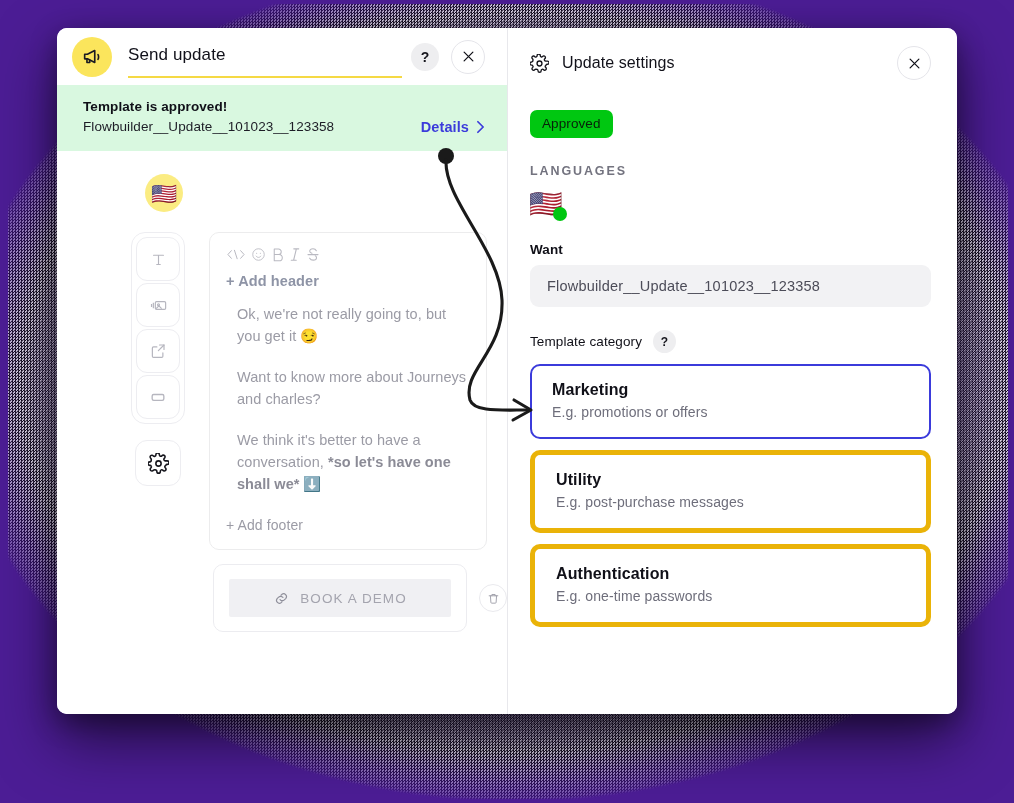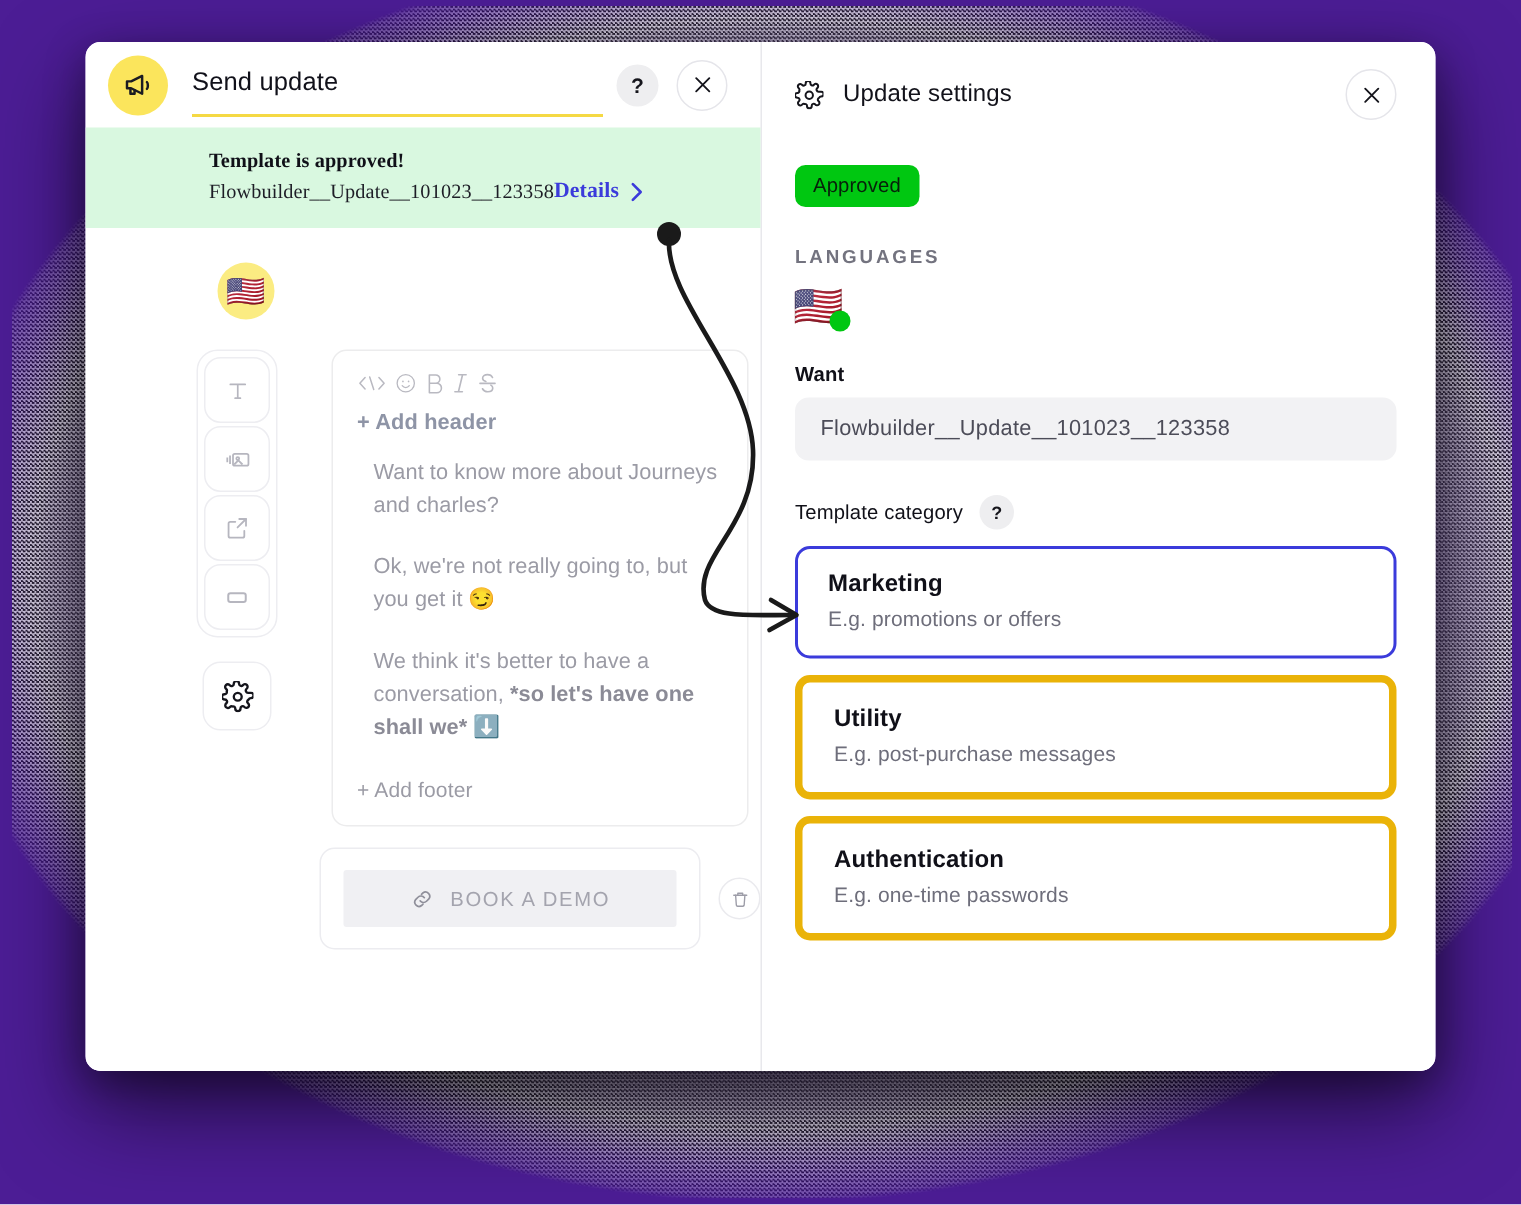--- a/index.html
+++ b/index.html
@@ -135,22 +135,21 @@
     display: flex; align-items: center; justify-content: center;
     cursor: pointer;
   }
 
   
   .banner {
     background: #d9f8e0;
     padding: 14px 22px 16px 26px;
     display: flex;
     align-items: flex-start;
-    justify-content: center;
-    font-family: Liberation Serif, serif;
+    justify-content: space-between;
   }
   .banner-title {
     font-size: 13.5px;
     font-weight: bold;
     color: #101018;
     letter-spacing: .1px;
   }
   .banner-sub {
     font-size: 13.5px;
     color: #1d1d26;
@@ -174,21 +173,21 @@
     border-radius: 50%;
     background: #fbec82;
     display: flex; align-items: center; justify-content: center;
   }
   .flag-emoji-sm { font-size: 21px; line-height: 1; }
 
   
   .editor-area {
     display: flex;
     padding: 20px 0 0 74px;
-    gap: 36px;
+    gap: 24px;
   }
   .tool-rail {
     display: flex;
     flex-direction: column;
     align-items: center;
     gap: 10px;
     width: 54px;
     flex: 0 0 auto;
   }
   .tool-group {
@@ -536,22 +535,22 @@
                 <path d="M12 4.4c-.7-1.5-2.2-2.3-4-2.3-2.4 0-3.9 1.2-3.9 2.9 0 1.3 1 2.1 2.6 2.6"></path>
                 <path d="M4 13.4c.8 1.5 2.3 2.4 4.2 2.4 2.4 0 4-1.2 4-3 0-1-.5-1.8-1.5-2.3"></path>
                 <path d="M2 9.1h12"></path>
               </svg>
             </span>
           </div>
 
           <div class="add-header">+ Add header</div>
 
           <div class="msg-body">
+            <div class="msg-p"><span>Ok, we're not really going to, but you get it </span><span>😏</span></div>
             <div class="msg-p">Want to know more about Journeys and charles?</div>
-            <div class="msg-p"><span>Ok, we're not really going to, but you get it </span><span>😏</span></div>
             <div class="msg-p"><span>We think it's better to have a conversation, </span><b>*so let's have one shall we*</b> <span>⬇️</span></div>
           </div>
 
           <div class="add-footer">+ Add footer</div>
         </div>
       </div>
 
       <div class="cta-row">
         <div class="cta-card">
           <div class="cta-btn">

